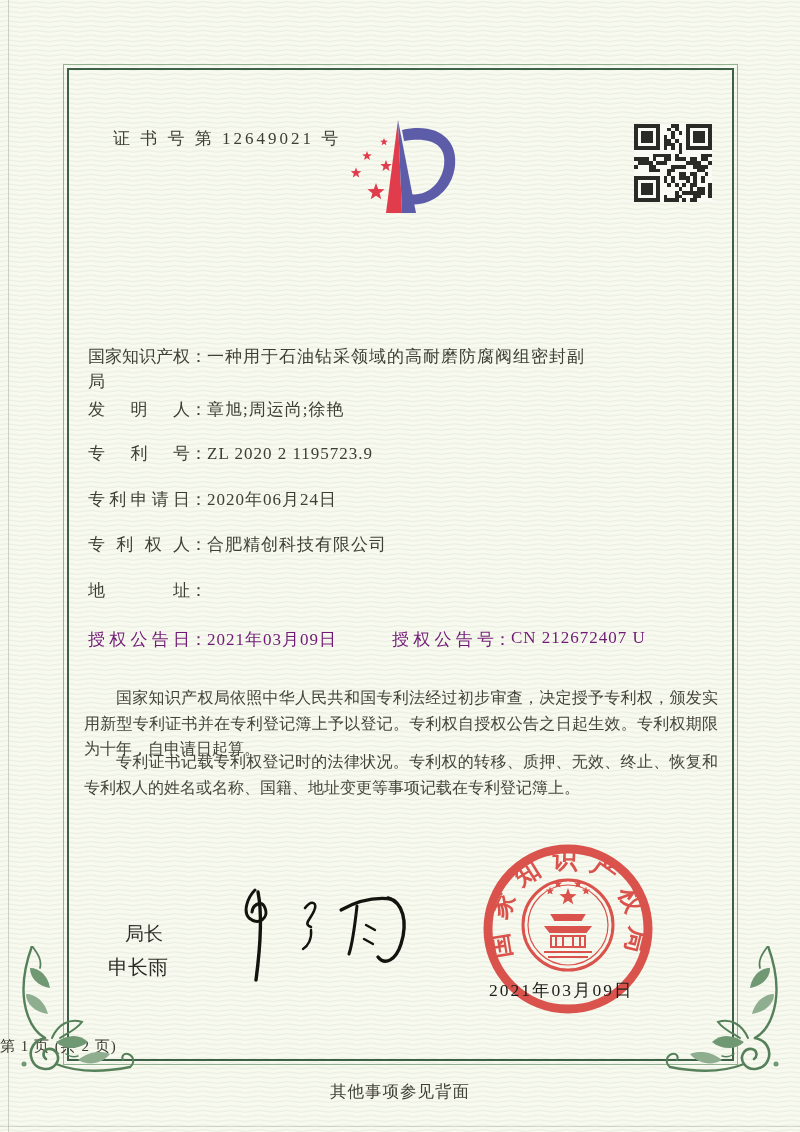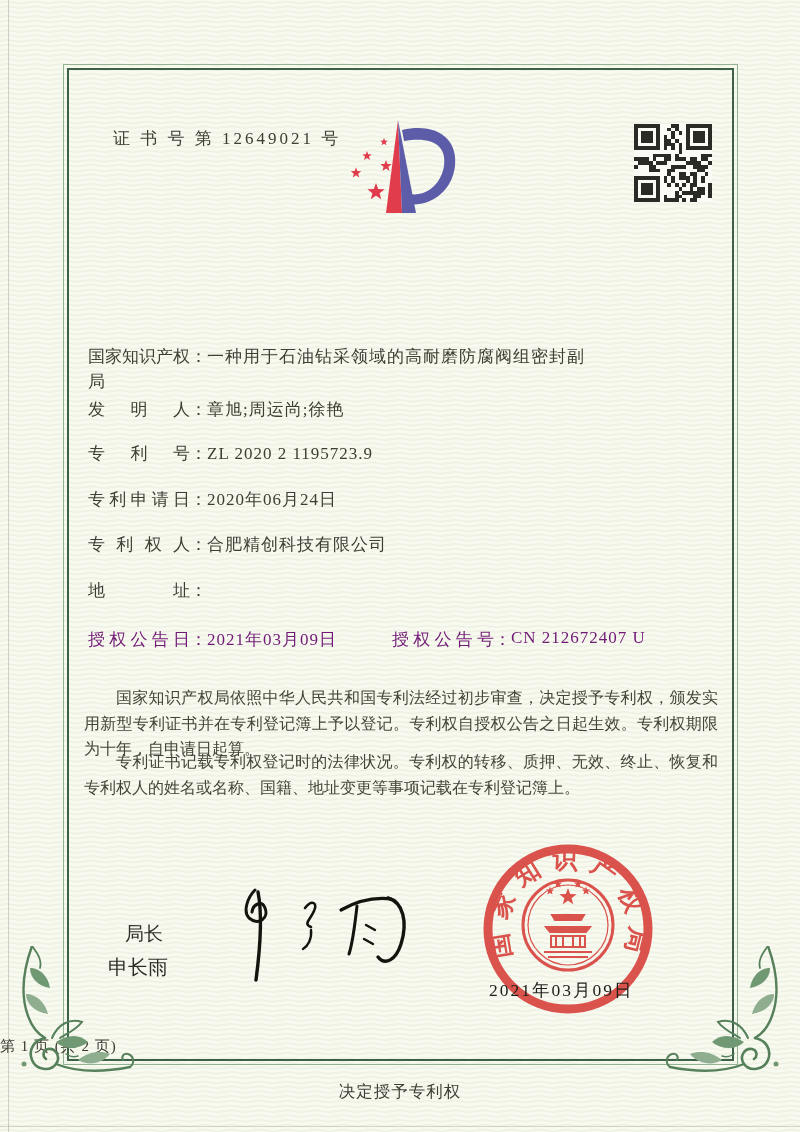--- a/index.html
+++ b/index.html
@@ -423,15 +423,15 @@
           <path d="M78 97 L 78 108 M 85 97 L 85 108 M 95 97 L 95 108 M 102 97 L 102 108"></path>
           <path d="M66 113 L 114 113"></path>
           <path d="M70 118 L 110 118"></path>
         </g>
       </g>
     </g>
   </svg>
   <div class="seal-date">2021年03月09日</div>
 
   <div class="page-ind">第 1 页 (共 2 页)</div>
-  <div class="back-note">决定授予专利权</div>
+  <div class="back-note">其他事项参见背面</div>
 
 </div>
 
 </body></html>

